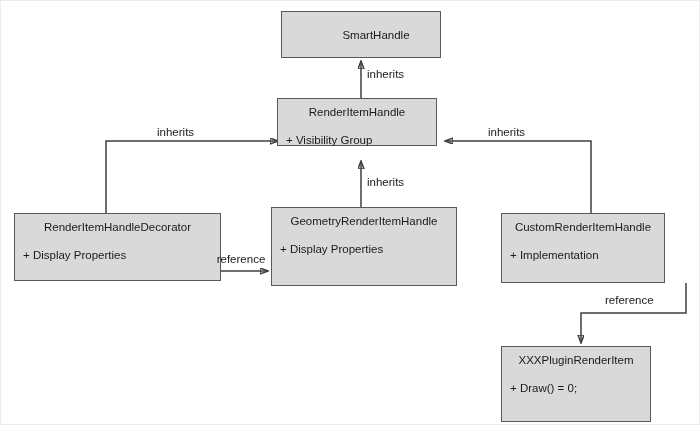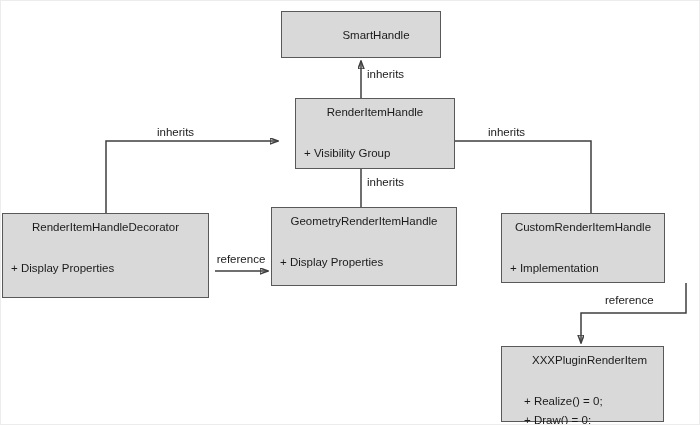--- a/index.html
+++ b/index.html
@@ -45,35 +45,35 @@
   }
   .node.center-title {
     display: flex;
     align-items: center;
     justify-content: center;
   }
   .node.center-title .title {
     padding-top: 0;
   }
   .node .attrs {
-    margin-top: 26px;
+    margin-top: 13px;
   }
   .node .attr {
     text-align: left;
     padding: 0 8px;
     line-height: 19px;
     white-space: nowrap;
   }
   
   .n-smart     { left: 280px; top: 10px;  width: 160px; height: 47px; padding-left: 30px; }
-  .n-rih       { left: 294px; top: 97px;  width: 160px; height: 71px; }
-  .n-decorator { left: 1px;   top: 212px; width: 207px; height: 85px; }
+  .n-rih       { left: 276px; top: 97px;  width: 160px; height: 48px; }
+  .n-decorator { left: 13px;   top: 212px; width: 207px; height: 68px; }
   .n-geometry  { left: 270px; top: 206px; width: 186px; height: 79px; }
   .n-custom    { left: 500px; top: 212px; width: 164px; height: 70px; }
-  .n-plugin    { left: 500px; top: 345px; width: 163px; height: 76px; padding-left: 14px; }
+  .n-plugin    { left: 500px; top: 345px; width: 150px; height: 76px; }
   
   .edge-label {
     position: absolute;
     white-space: nowrap;
     background: transparent;
   }
   .el-0 { left: 366px; top: 67px; }
   .el-1 { left: 366px; top: 175px; }
   .el-2 { left: 156px; top: 125px; }
   .el-3 { left: 487px; top: 125px; }
@@ -127,21 +127,20 @@
   <div class="node n-custom">
     <div class="title">CustomRenderItemHandle</div>
     <div class="attrs">
       <div class="attr">+ Implementation</div>
     </div>
   </div>
 
   <div class="node n-plugin">
     <div class="title">XXXPluginRenderItem</div>
     <div class="attrs">
-      <div class="attr">+ Realize() = 0;</div>
       <div class="attr">+ Draw() = 0;</div>
     </div>
   </div>
 
   <div class="edge-label el-0">inherits</div>
   <div class="edge-label el-1">inherits</div>
   <div class="edge-label el-2">inherits</div>
   <div class="edge-label el-3">inherits</div>
   <div class="edge-label el-4">reference</div>
   <div class="edge-label el-5">reference</div>

